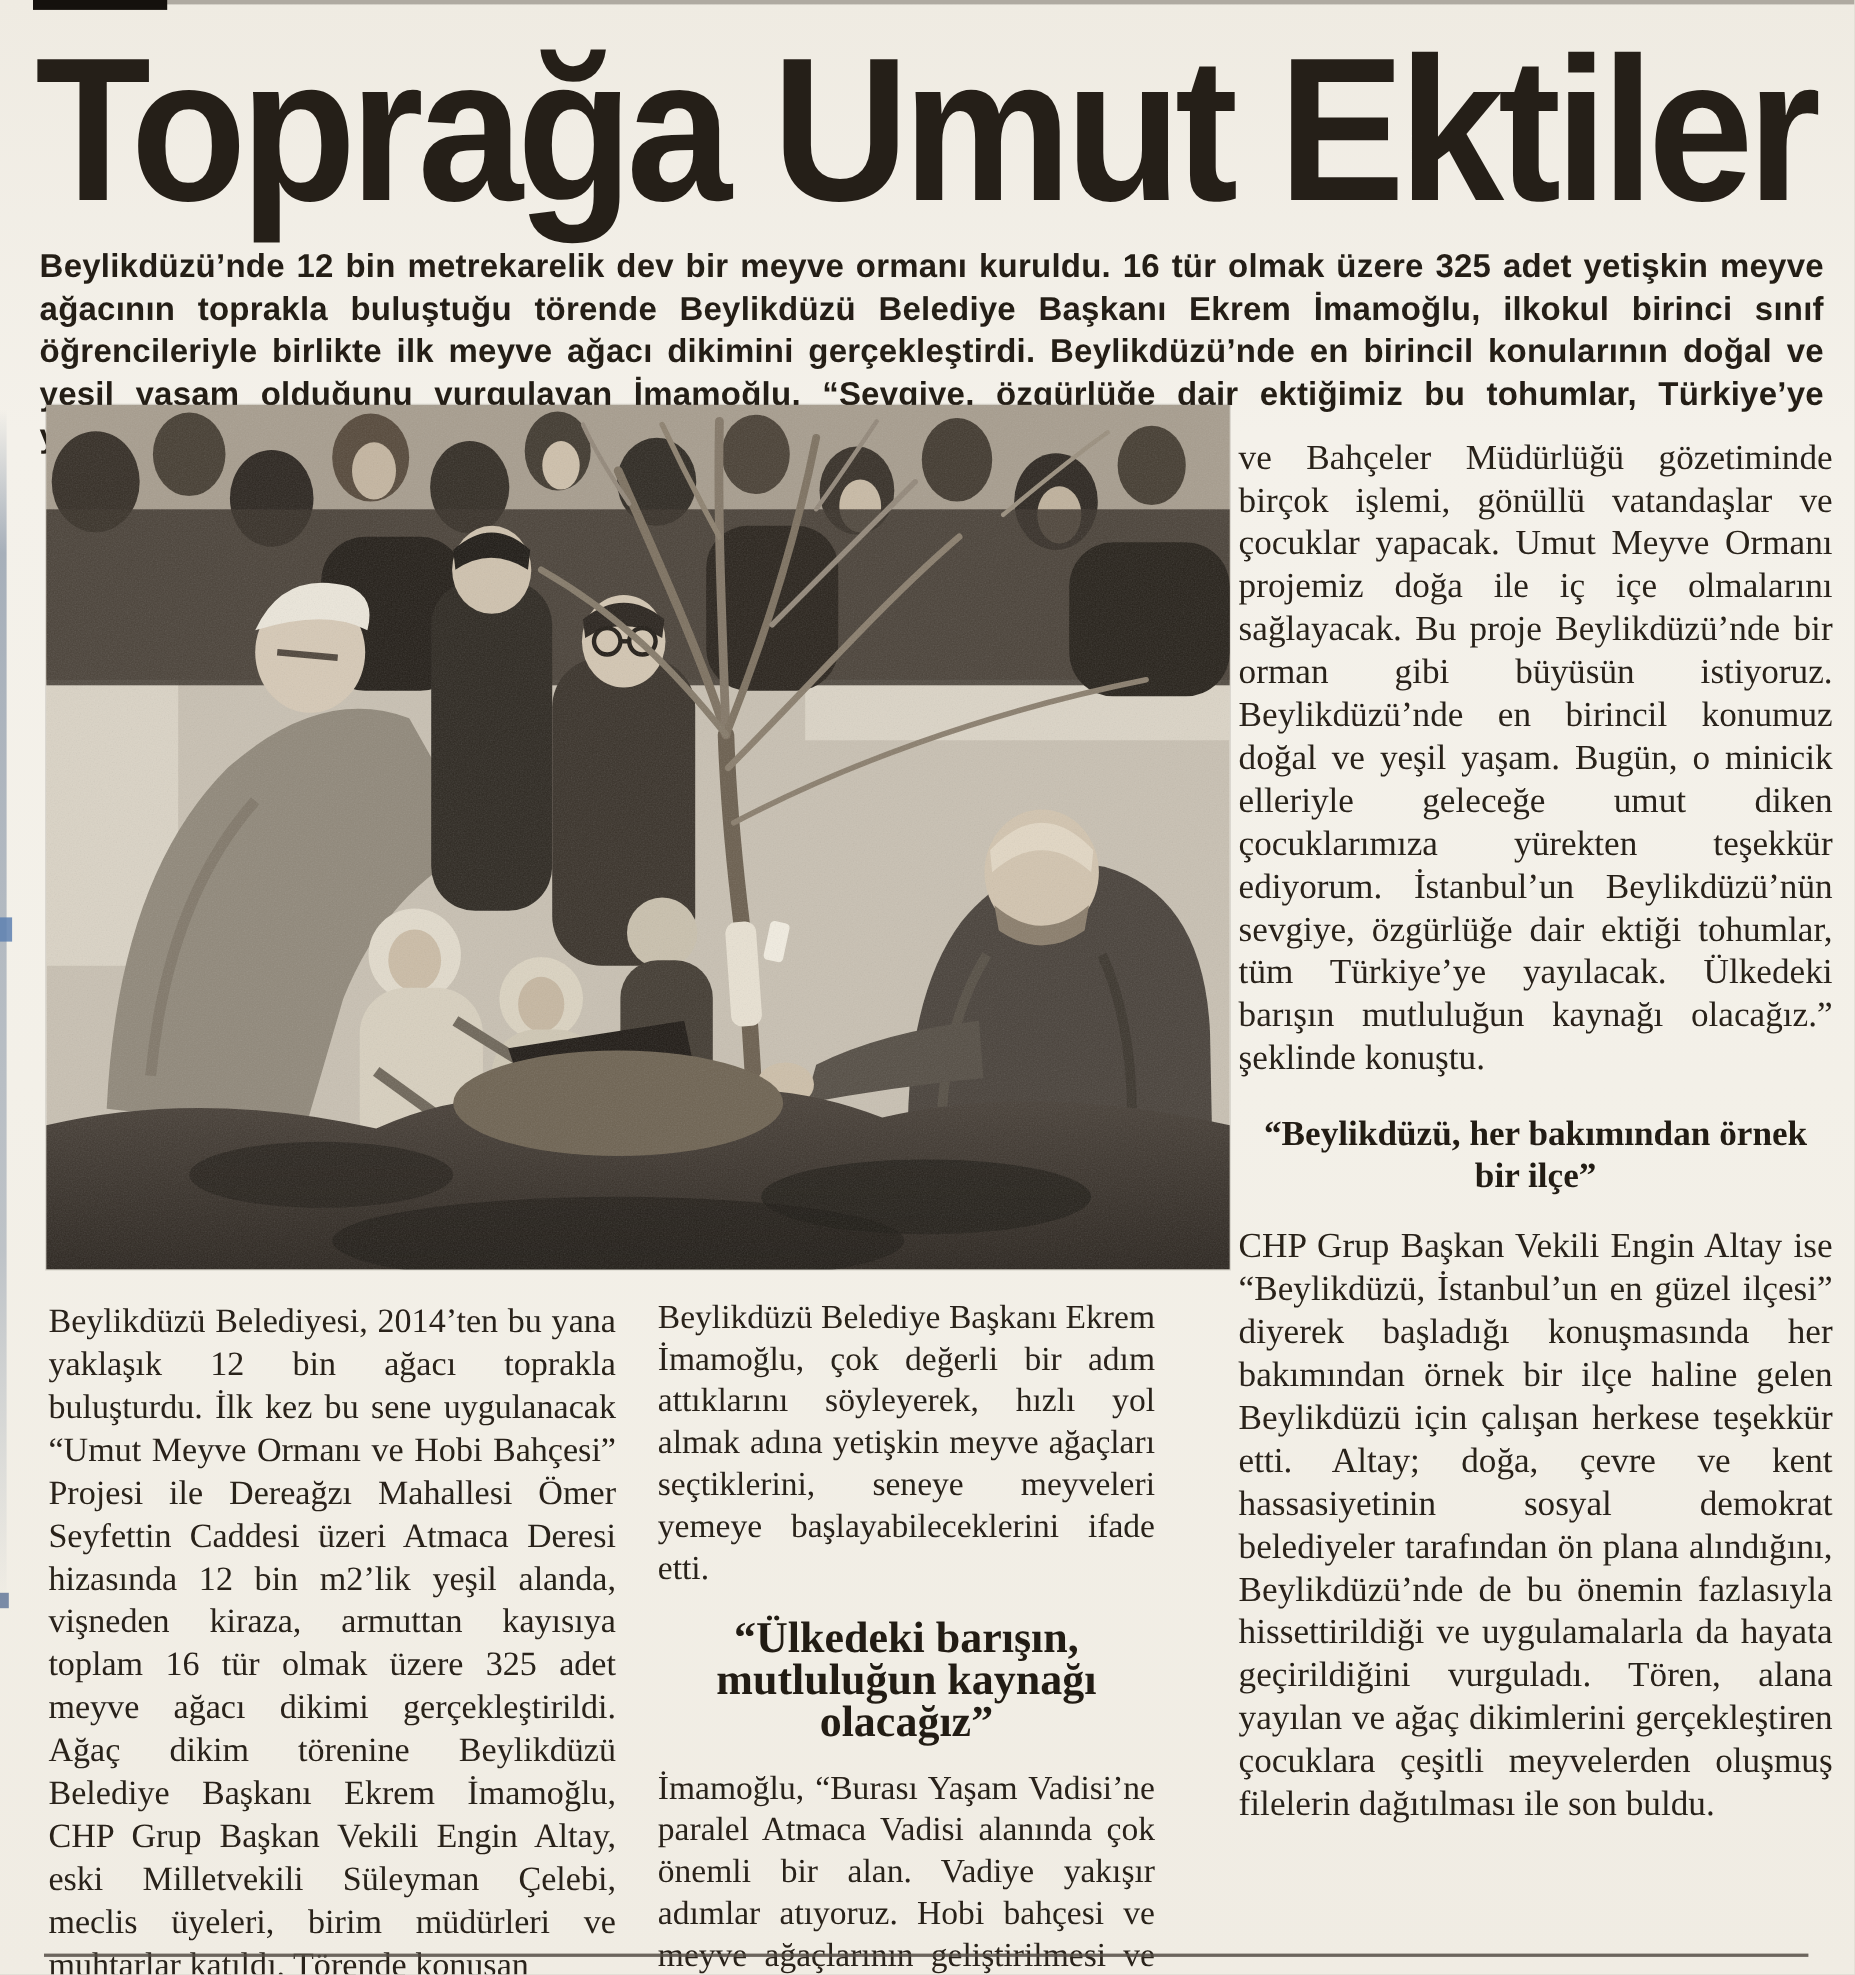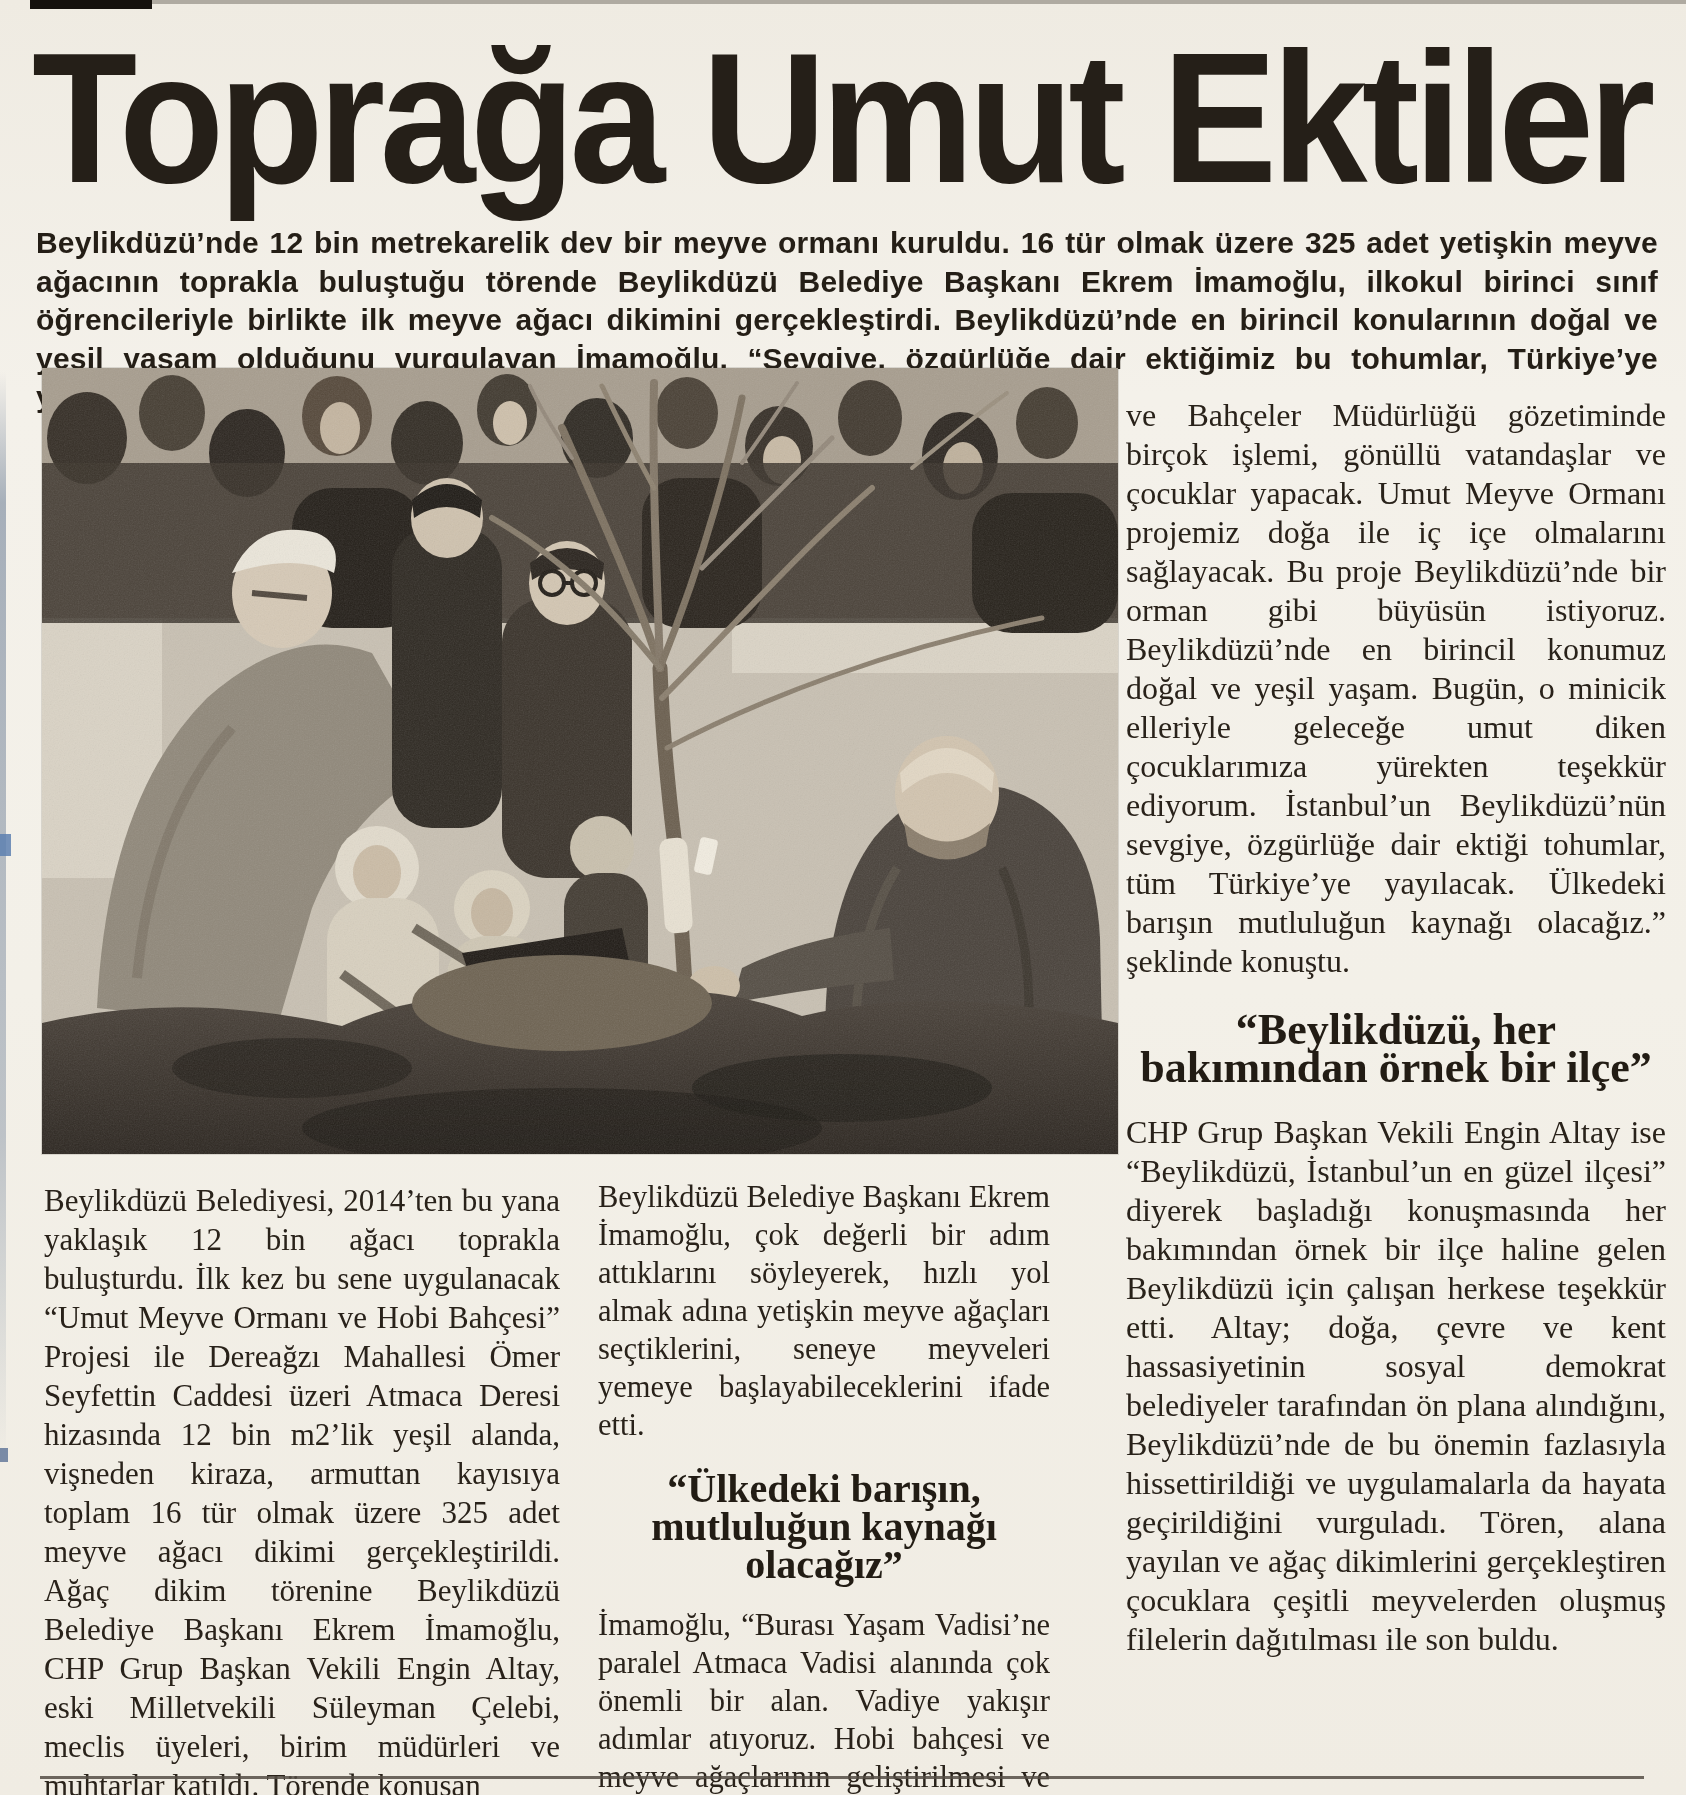--- a/index.html
+++ b/index.html
@@ -33,21 +33,21 @@
   .photo{position:absolute;left:42px;top:368px;width:1076px;height:786px;margin:0;
     box-shadow:0 0 0 1px rgba(60,54,46,.15);}
   .photo svg{display:block;width:100%;height:100%;}
   
   .col{position:absolute;text-align:justify;}
   .col p{margin:16px 0 2px 0;}
   .right-col{left:1126px;top:380px;width:540px;font-size:32px;line-height:39px;}
   .left-col{left:44px;top:1165px;width:516px;font-size:31px;line-height:39px;}
   .mid-col{left:598px;top:1162px;width:452px;font-size:30.5px;line-height:38px;}
   .subhead{
-    font-weight:700;text-align:center;font-size:44px;line-height:38px;
+    font-weight:700;text-align:center;font-size:32px;line-height:38px;
     margin:30px 6px 26px 6px;color:#221c14;
   }
   .mid-col .subhead{margin:26px 2px 22px 2px;font-size:40px;}
 </style>
 </head>
 <body>
 
 <div class="page">
 
   <div class="scan-top-line"></div>

